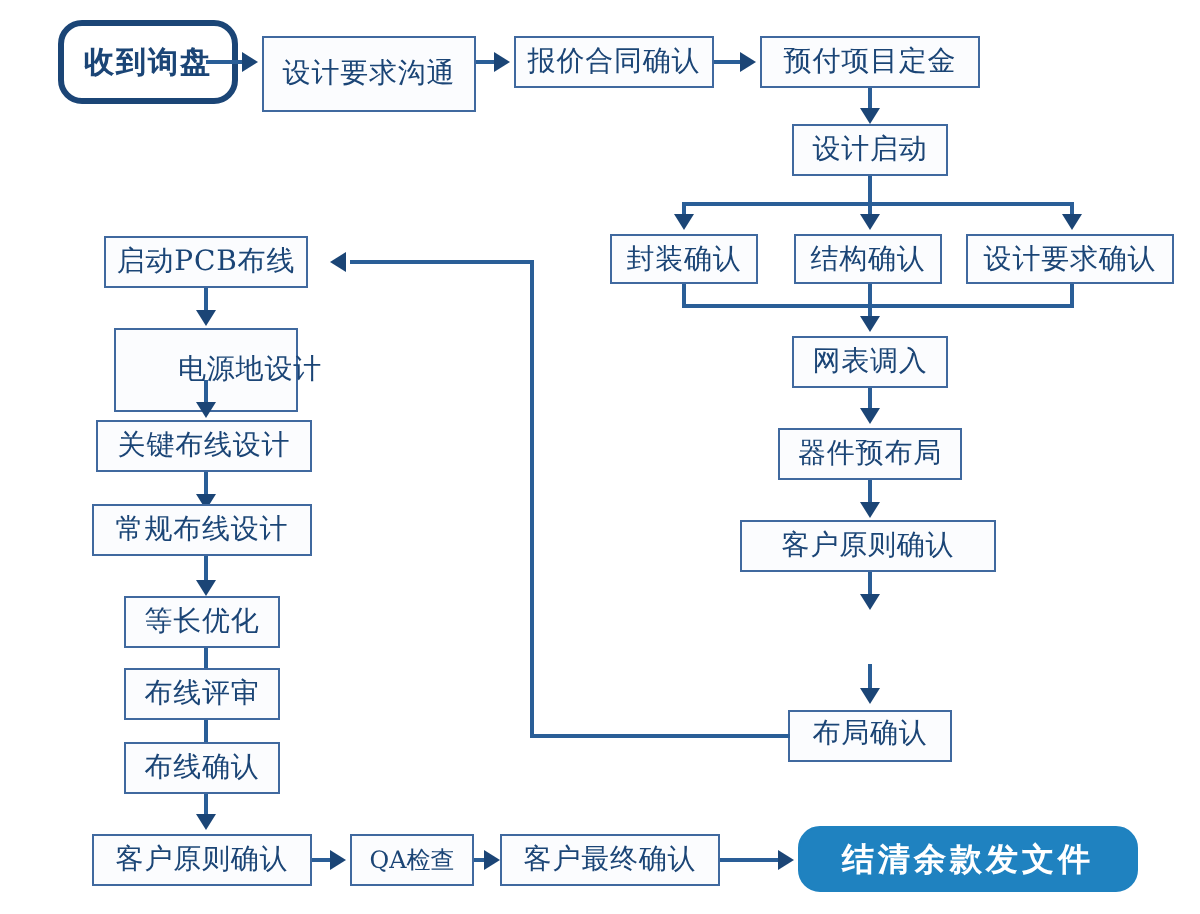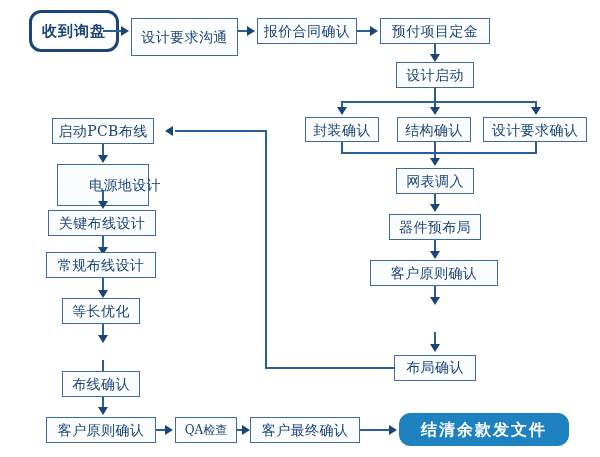--- a/index.html
+++ b/index.html
@@ -179,20 +179,21 @@
   <div class="node" style="left:46px; top:252px; width:110px; height:26px;">常规布线设计</div>
 
   <div class="seg v" style="left:102px; top:278px; height:14px;"></div>
   <div class="arrow down" style="left:98px; top:290px;"></div>
 
   <div class="node" style="left:62px; top:298px; width:78px; height:26px;">等长优化</div>
 
   <div class="seg v" style="left:102px; top:324px; height:13px;"></div>
   <div class="arrow down" style="left:98px; top:335px;"></div>
 
+  <div class="node" style="left:62px; top:334px; width:78px; height:26px;">布线评审</div>
 
   <div class="seg v" style="left:102px; top:360px; height:13px;"></div>
   <div class="arrow down" style="left:98px; top:371px;"></div>
 
   <div class="node" style="left:62px; top:371px; width:78px; height:26px;">布线确认</div>
 
   <div class="seg v" style="left:102px; top:397px; height:12px;"></div>
   <div class="arrow down" style="left:98px; top:407px;"></div>
 
   <div class="node" style="left:46px; top:417px; width:110px; height:26px;">客户原则确认</div>

